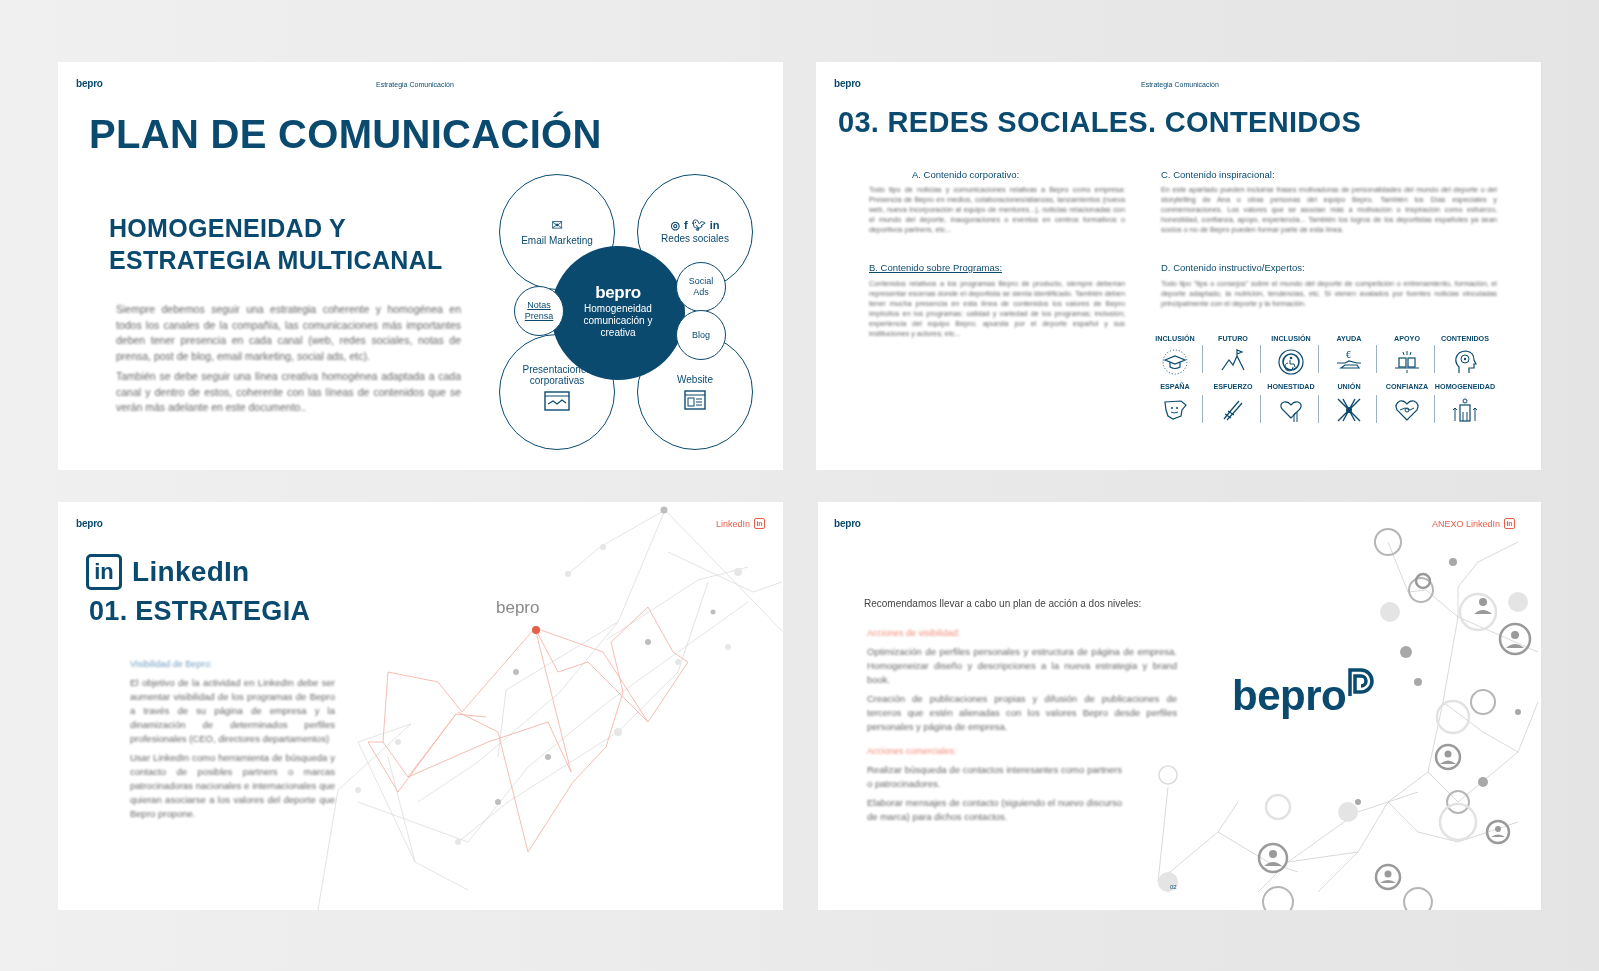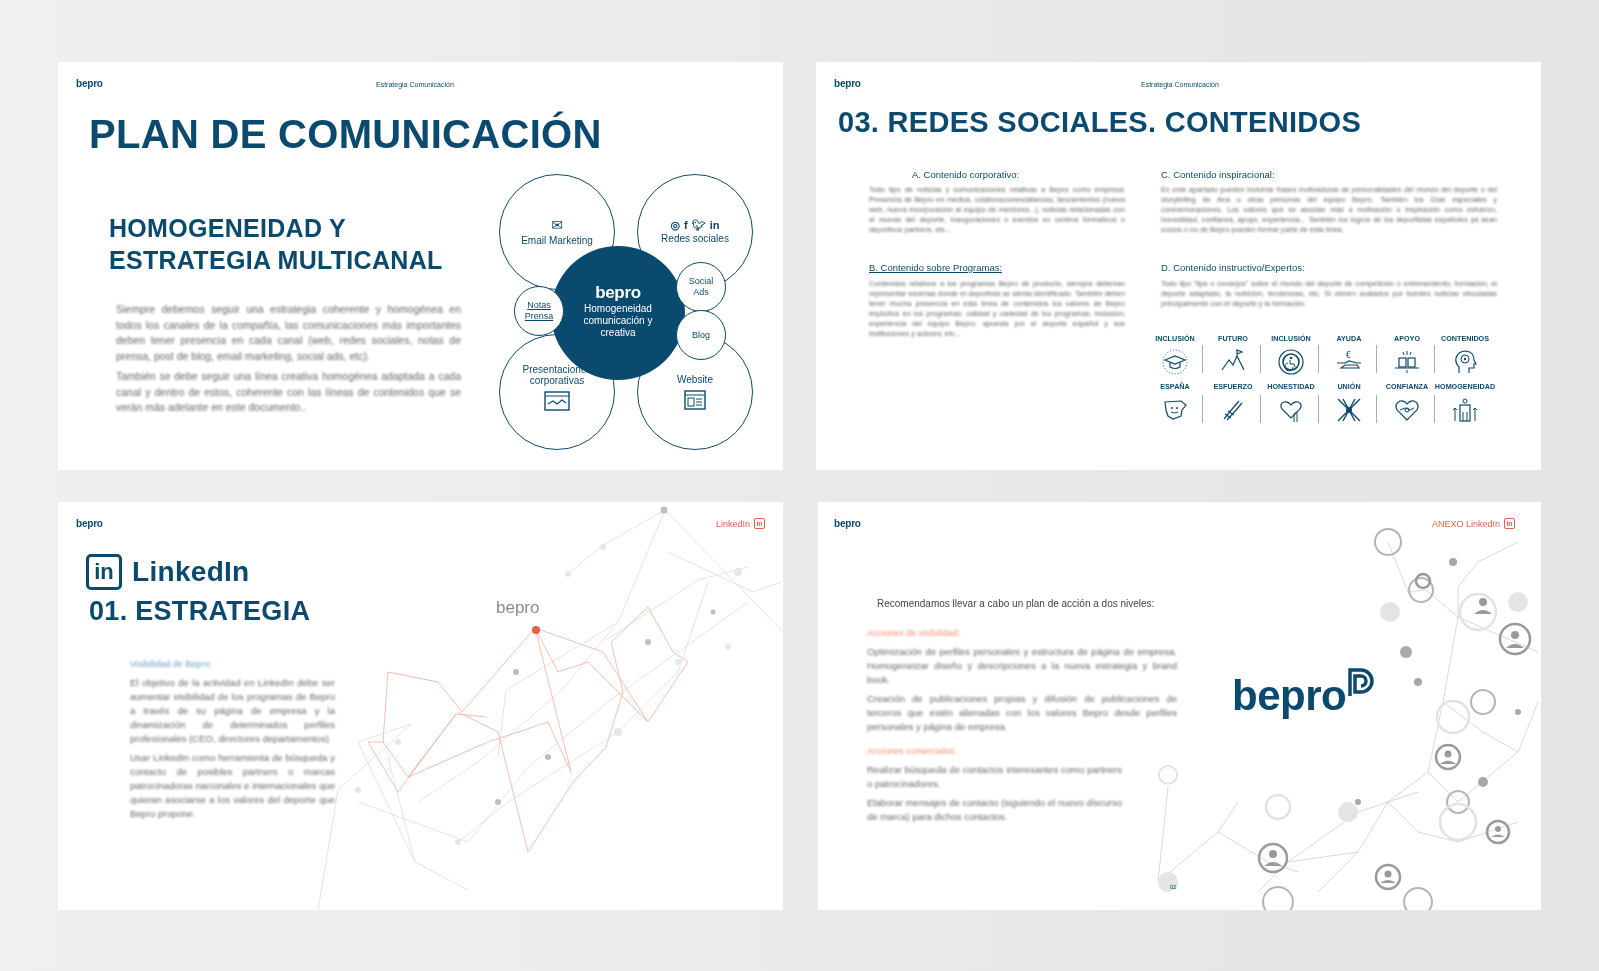--- a/index.html
+++ b/index.html
@@ -353,21 +353,21 @@
         <circle cx="350" cy="380" r="10"></circle>
       </g>
     <circle cx="350" cy="273" r="9" fill="none" stroke="#dcdcdc" stroke-width="1.5"></circle>
   </svg>
 
   <div class="brand-small" style="left:16px;top:16px;">bepro</div>
   <div class="hdr-right" style="left:614px;top:16px;">
     <span>ANEXO LinkedIn</span>
     <span class="li-badge-sm">in</span>
   </div>
-  <div style="position:absolute;left:59px;top:96px;font-size:10px;color:#444;">Recomendamos llevar a cabo un plan de acción a dos niveles:</div>
+  <div style="position:absolute;left:46px;top:96px;font-size:10px;color:#444;">Recomendamos llevar a cabo un plan de acción a dos niveles:</div>
 
   <div class="blur" style="position:absolute;left:49px;top:126px;width:310px;">
     <div class="sub-red" style="margin-bottom:7px;">Acciones de visibilidad:</div>
     <p class="para" style="font-size:9.5px;line-height:14px;margin-bottom:5px;">Optimización de perfiles personales y estructura de página de empresa. Homogeneizar diseño y descripciones a la nueva estrategia y brand book.</p>
     <p class="para" style="font-size:9.5px;line-height:14px;margin-bottom:12px;">Creación de publicaciones propias y difusión de publicaciones de terceros que estén alienadas con los valores Bepro desde perfiles personales y página de empresa.</p>
     <div class="sub-red" style="margin-bottom:7px;">Acciones comerciales:</div>
     <p class="para" style="font-size:9.5px;line-height:14px;margin-bottom:5px;width:255px;">Realizar búsqueda de contactos interesantes como partners o patrocinadores.</p>
     <p class="para" style="font-size:9.5px;line-height:14px;width:255px;">Elaborar mensajes de contacto (siguiendo el nuevo discurso de marca) para dichos contactos.</p>
   </div>
 

